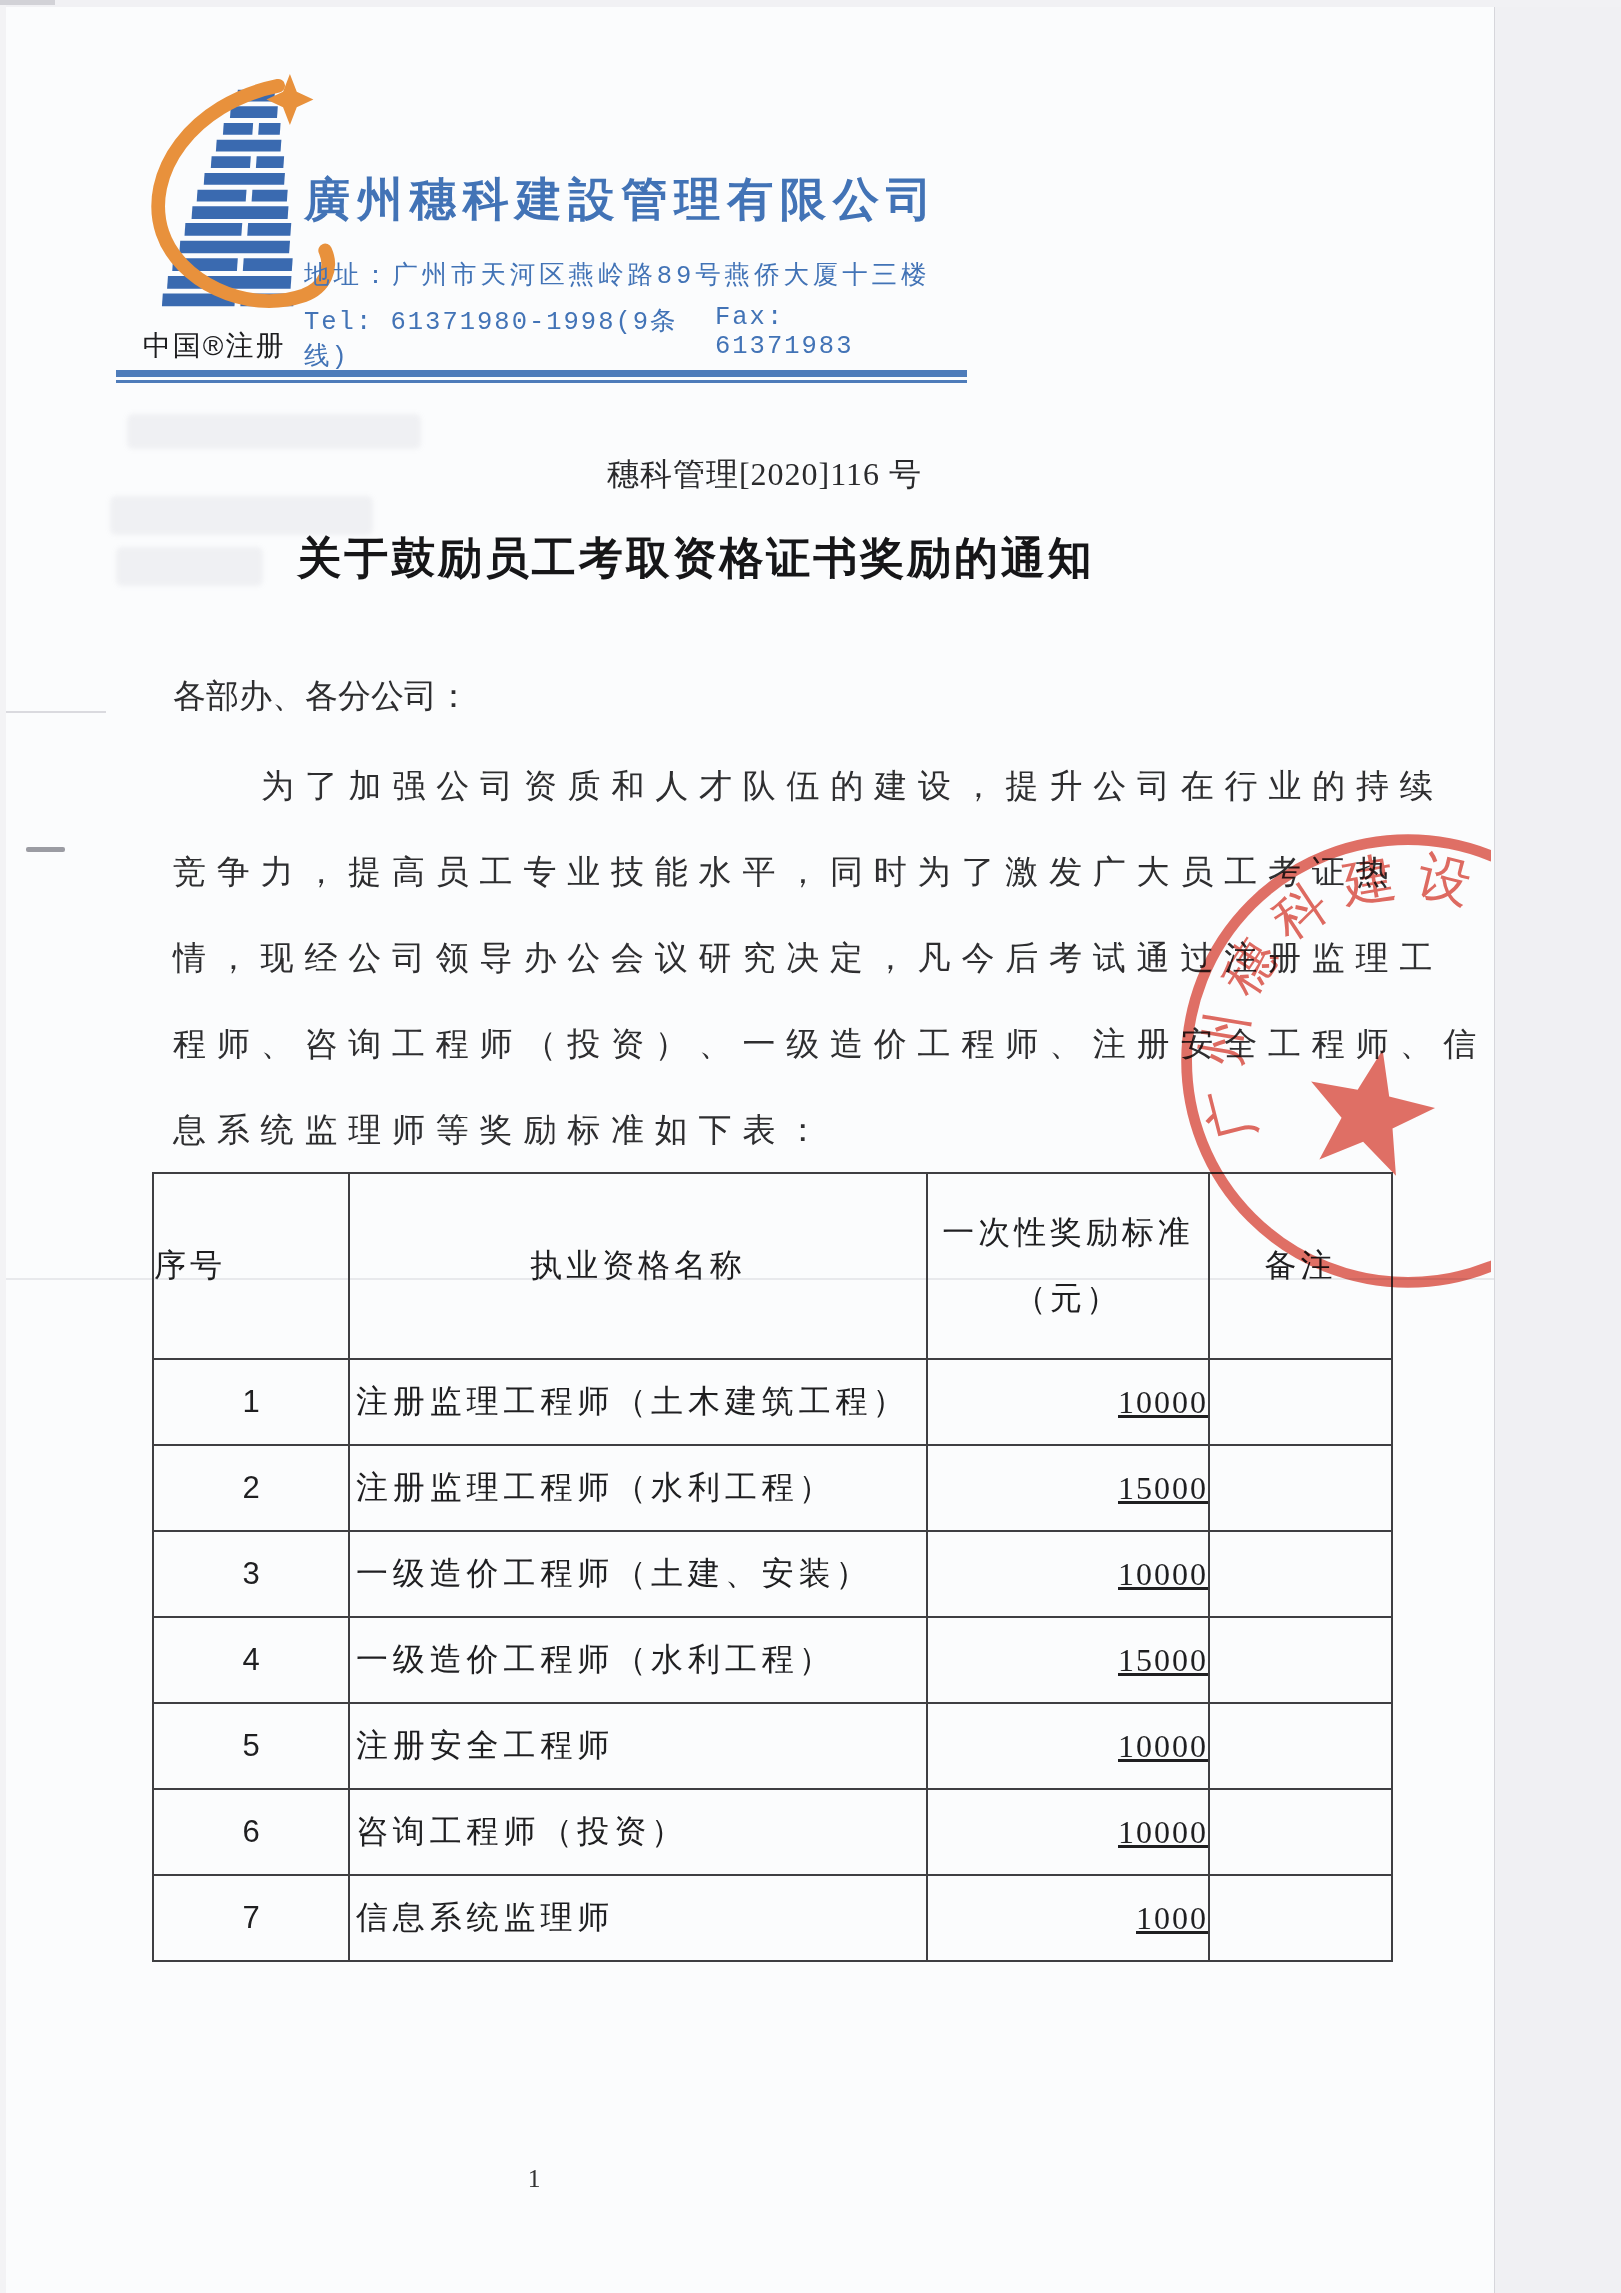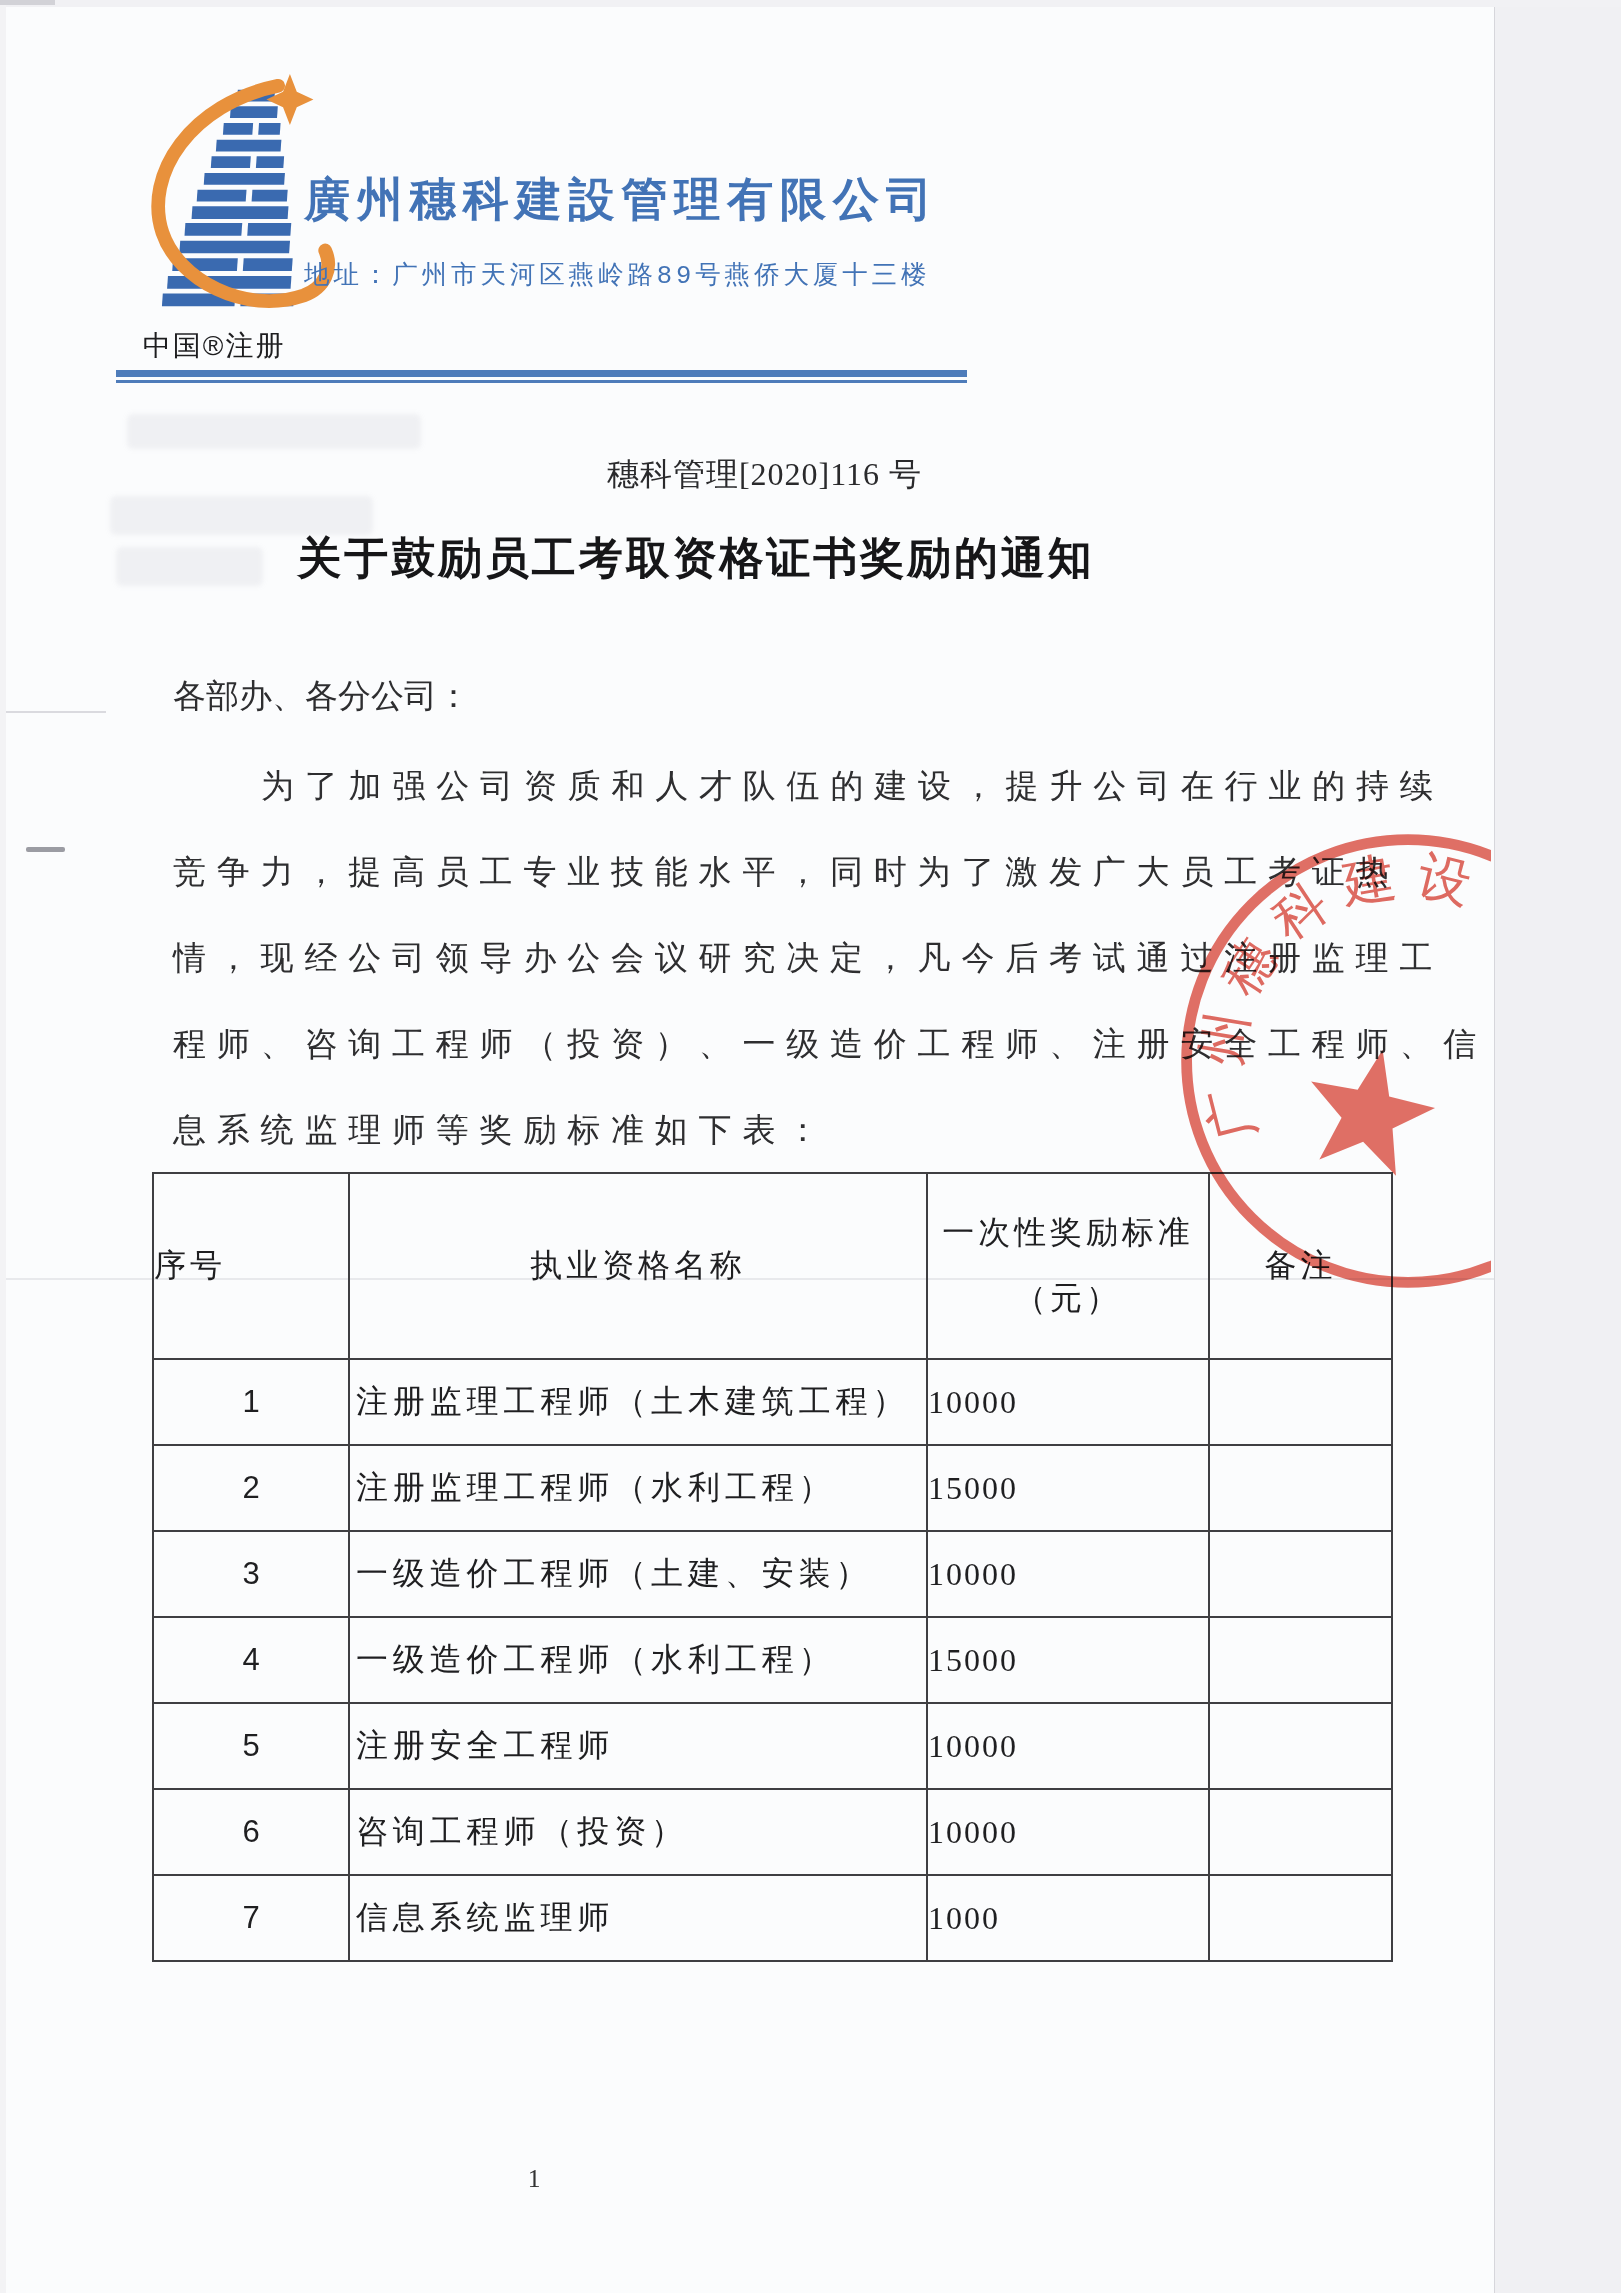--- a/index.html
+++ b/index.html
@@ -74,21 +74,21 @@
     font-weight:400;font-size:32px;color:#1f1f21;background:transparent;padding:0;}
   .notice-table thead tr{height:186px;}
   .notice-table tbody tr{height:86px;}
   .th-inner{display:flex;flex-direction:column;align-items:center;justify-content:center;gap:21.6px;}
   .col-seq{width:196px;text-align:left;}
   .col-name{width:578px;margin-top:32px;}
   .col-award{width:282px;text-align:center;}
   .col-remark{width:183px;text-align:center;}
   td.cell-name{padding-left:5.9px;letter-spacing:4.9px;white-space:nowrap;}
   td.cell-seq{text-align:center;font-family:"Liberation Sans","DejaVu Sans",sans-serif;font-size:31px;}
-  td.cell-award{text-align:left;letter-spacing:2px;}
+  td.cell-award{text-align:right;letter-spacing:2px;text-decoration:underline;}
   th{letter-spacing:3.9px;}
 
   
   .stamp-wrap{position:absolute;left:1168px;top:821px;width:323px;height:495px;
     overflow:hidden;z-index:4;mix-blend-mode:multiply;opacity:.9;}
   .stamp-svg{display:block;width:480px;height:480px;}
 
   .page-number{position:absolute;left:490px;top:2164px;width:88px;text-align:center;
     font-size:25.5px;color:#333;z-index:3;}
 </style>
@@ -133,20 +133,24 @@
       </g>
       <path d="M 146 12 C 58 30, 8 102, 28 162 C 44 210, 112 246, 172 226 C 194 218, 202 198, 194 180" fill="none" stroke="#e8913c" stroke-width="14" stroke-linecap="round"></path>
       <path d="M158 0 L165 18 L182 26 L165 34 L158 52 L151 34 L134 26 L151 18 Z" fill="#e8913c"></path>
     </svg>
     <div class="logo-caption">中国®注册</div>
   </div>
 
   <div class="lh-text">
     <div class="company-name">廣州穗科建設管理有限公司</div>
     <div class="address-line">地址：广州市天河区燕岭路89号燕侨大厦十三楼</div>
+    <div class="telfax">
+      <span>Tel: 61371980-1998(9条线)</span>
+      <span>Fax: 61371983</span>
+    </div>
   </div>
 
   <div class="divider">
     <div class="bar-thick"></div>
     <div class="bar-gap"></div>
     <div class="bar-thin"></div>
   </div>
 
   <div class="doc-number">穗科管理[2020]116 号</div>
 

